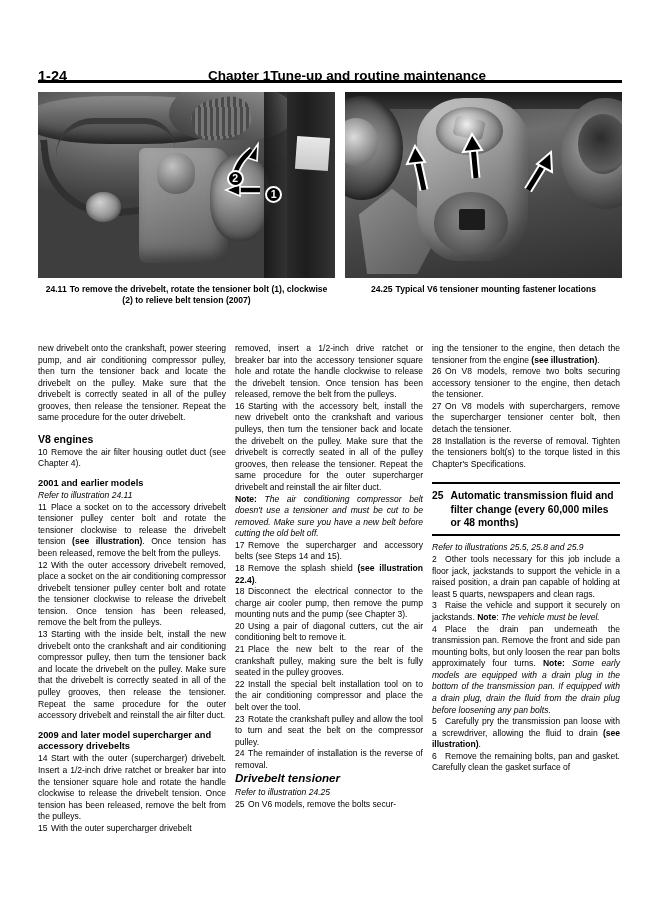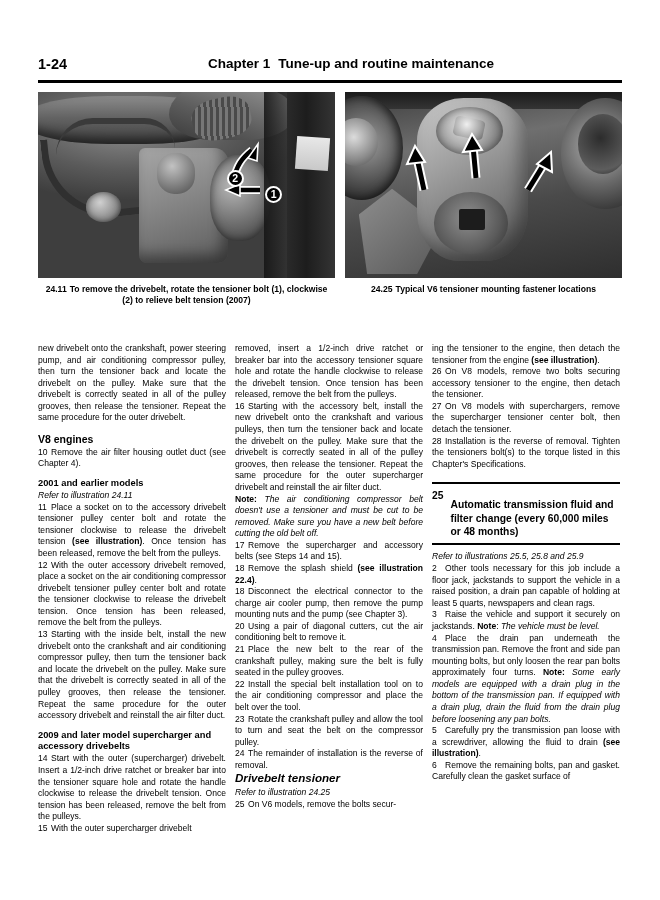--- a/index.html
+++ b/index.html
@@ -19,40 +19,40 @@
     width: 660px;
     height: 900px;
     background: #fff;
     padding: 0;
     overflow: hidden;
   }
 
   
   .header {
     position: absolute;
-    top: 56px; left: 38px; right: 38px;
+    top: 68px; left: 38px; right: 38px;
     height: 26px;
     display: flex;
     align-items: flex-start;
   }
   .folio {
     font-size: 14.5px;
     font-weight: bold;
     letter-spacing: 0px;
     width: 150px;
     flex: 0 0 150px;
   }
   .head-title {
     flex: 1;
     text-align: left;
     font-size: 13.5px;
     font-weight: bold;
     padding-left: 20px;
   }
-  .head-title .chap { margin-right: 8px; }
+  .head-title .chap { margin-right: 0; }
   .header-rule {
     position: absolute;
     top: 80px; left: 38px;
     width: 584px;
     height: 3px;
     background: #000;
   }
 
   
   .figures {
@@ -349,21 +349,21 @@
   .major .rule.bottom { margin: 5px 0 0 0; }
   .major .mtitle {
     display: flex;
     gap: 7px;
     font-size: 10.3px;
     font-weight: bold;
     line-height: 1.3;
     text-align: left;
   }
   .major .mnum { flex: 0 0 auto; }
-  .major .mtext { flex: 1 1 auto; margin-top: 9px; }
+  .major .mtext { flex: 1 1 auto; }
 </style>
 </head>
 <body>
 
 <div class="page">
 
   <div class="header">
     <div class="folio">1-24</div>
     <div class="head-title">
       <span class="chap">Chapter 1</span><span>Tune-up and routine maintenance</span>

